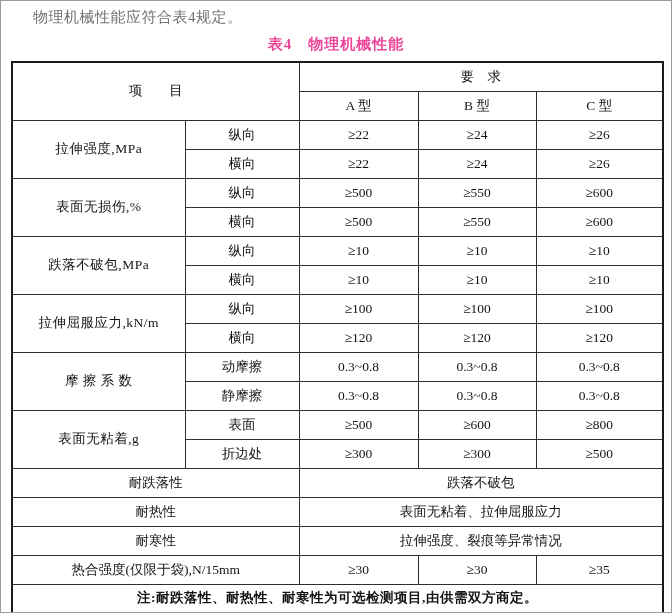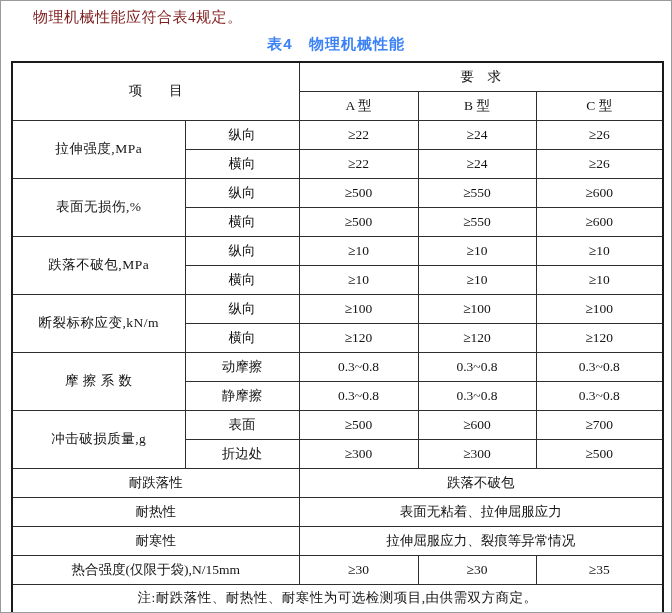--- a/index.html
+++ b/index.html
@@ -14,30 +14,29 @@
     height: 611px;
     border: 1px solid #9a9a9a;
     background: #ffffff;
     color: #1c1c1c;
     overflow: hidden;
   }
   .intro {
     margin: 7px 0 0 32px;
     font-size: 15px;
     letter-spacing: 0.5px;
-    color: #7f1d1d;
+    color: #737373;
   }
   .table-title {
     margin: 8px 0 7px 0;
     text-align: center;
     font-size: 15px;
     font-weight: bold;
     letter-spacing: 1px;
-    color: #3b82f6;
-    font-family: Liberation Mono, monospace;
+    color: #ec4899;
   }
   table.props {
     border-collapse: collapse;
     table-layout: fixed;
     margin-left: 10px;
     width: 651px;
     border: 2px solid #1a1a1a;
   }
   table.props td {
     border: 1px solid #2e2e2e;
@@ -52,21 +51,21 @@
   }
   table.props tr { height: 29px; }
   tr.hdr-row { height: 28px; }
   td.group-label { letter-spacing: 0.5px; font-family: Liberation Serif, serif; }
   td.note-cell {
     text-align: left;
     padding-left: 8px;
     letter-spacing: 0.5px;
     height: 23px;
   }
-  tr.note-row { height: 25px; }
+  tr.note-row { height: 25px; font-weight: bold; }
 </style>
 </head>
 <body>
 
 <div class="page">
   <p class="intro">物理机械性能应符合表4规定。</p>
   <div class="table-title">表4　物理机械性能</div>
 
   <table class="props">
     <colgroup>
@@ -124,21 +123,21 @@
       <td>≥10</td>
     </tr>
     <tr>
       <td>横向</td>
       <td>≥10</td>
       <td>≥10</td>
       <td>≥10</td>
     </tr>
 
     <tr>
-      <td rowspan="2" class="group-label">断裂标称应变,kN/m</td>
+      <td rowspan="2" class="group-label">拉伸屈服应力,kN/m</td>
       <td>纵向</td>
       <td>≥100</td>
       <td>≥100</td>
       <td>≥100</td>
     </tr>
     <tr>
       <td>横向</td>
       <td>≥120</td>
       <td>≥120</td>
       <td>≥120</td>
@@ -152,44 +151,44 @@
       <td>0.3~0.8</td>
     </tr>
     <tr>
       <td>静摩擦</td>
       <td>0.3~0.8</td>
       <td>0.3~0.8</td>
       <td>0.3~0.8</td>
     </tr>
 
     <tr>
-      <td rowspan="2" class="group-label">冲击破损质量,g</td>
+      <td rowspan="2" class="group-label">表面无粘着,g</td>
       <td>表面</td>
       <td>≥500</td>
       <td>≥600</td>
-      <td>≥700</td>
+      <td>≥800</td>
     </tr>
     <tr>
       <td>折边处</td>
       <td>≥300</td>
       <td>≥300</td>
       <td>≥500</td>
     </tr>
 
     <tr>
       <td colspan="2">耐跌落性</td>
       <td colspan="3">跌落不破包</td>
     </tr>
     <tr>
       <td colspan="2">耐热性</td>
       <td colspan="3">表面无粘着、拉伸屈服应力</td>
     </tr>
     <tr>
       <td colspan="2">耐寒性</td>
-      <td colspan="3">拉伸屈服应力、裂痕等异常情况</td>
+      <td colspan="3">拉伸强度、裂痕等异常情况</td>
     </tr>
 
     <tr>
       <td colspan="2">热合强度(仅限于袋),N/15mm</td>
       <td>≥30</td>
       <td>≥30</td>
       <td>≥35</td>
     </tr>
 
     <tr class="note-row">

